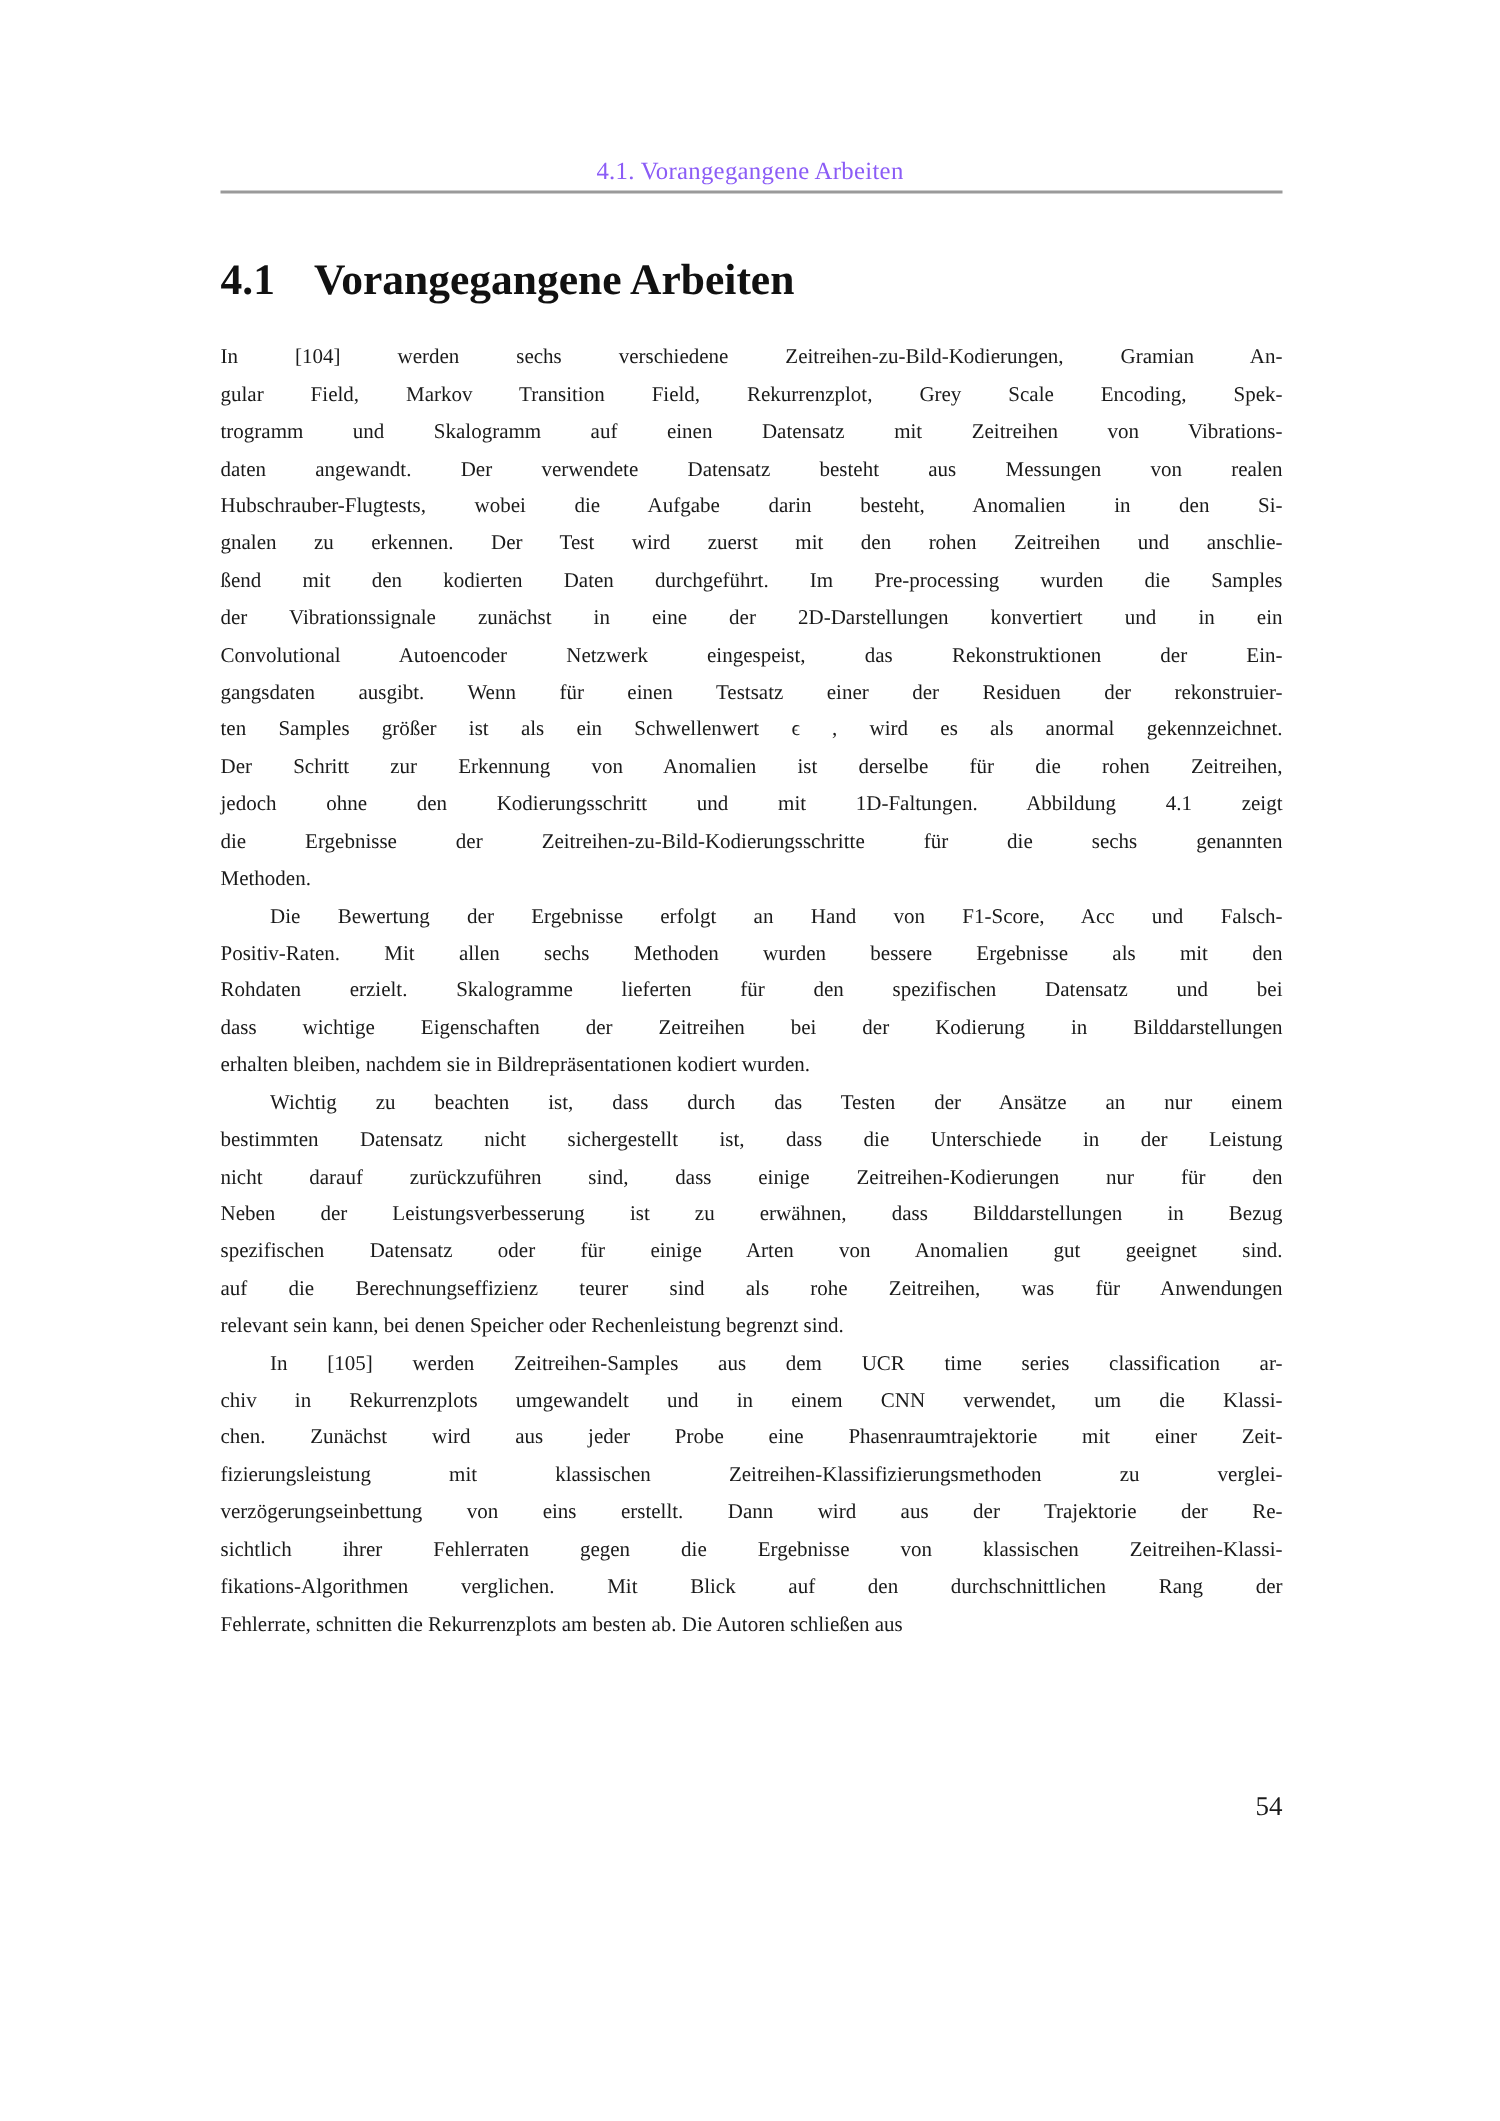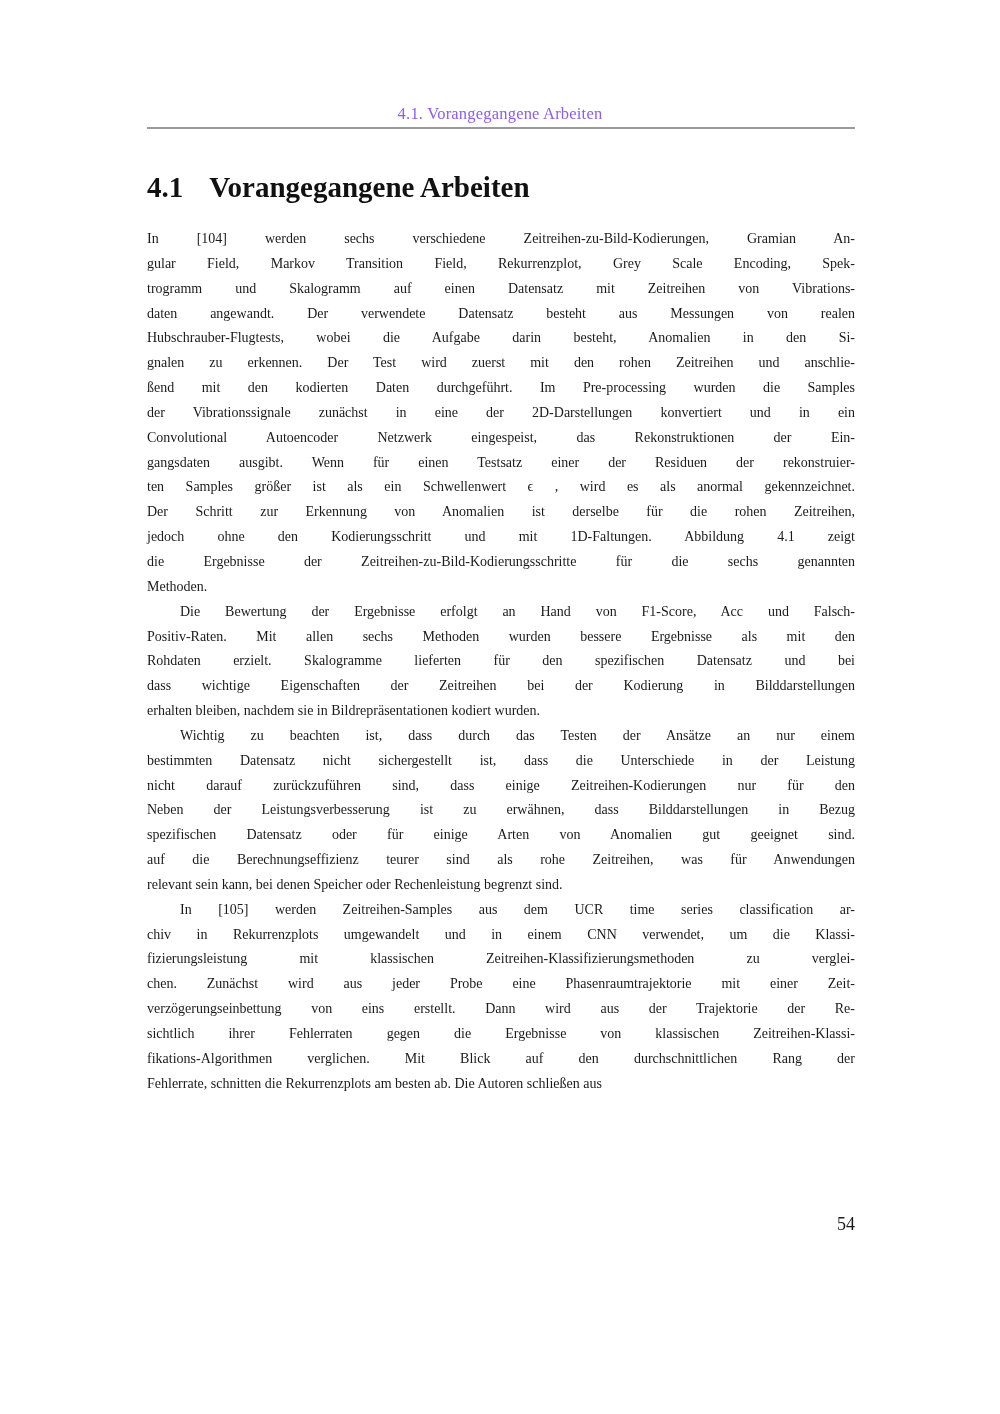--- a/index.html
+++ b/index.html
@@ -62,21 +62,20 @@
   .line.last { text-align-last: left; }
   .line.indent { text-indent: 33px; }
   .page-number {
     position: absolute;
     top: 1194px;
     left: 147px;
     width: 708px;
     text-align: right;
     font-size: 18px;
     color: #1a1a1a;
-    margin-top: 20px;
   }
 </style>
 </head>
 <body>
 
 <div class="page">
 
   <div class="running-head">4.1.  Vorangegangene Arbeiten</div>
 
   <div class="head-rule"></div>
@@ -108,22 +107,22 @@
       <div class="line last">erhalten bleiben, nachdem sie in Bildrepräsentationen kodiert wurden.</div>
       <div class="line full indent">Wichtig zu beachten ist, dass durch das Testen der Ansätze an nur einem</div>
       <div class="line full">bestimmten Datensatz nicht sichergestellt ist, dass die Unterschiede in der Leistung</div>
       <div class="line full">nicht darauf zurückzuführen sind, dass einige Zeitreihen-Kodierungen nur für den</div>
       <div class="line full">Neben der Leistungsverbesserung ist zu erwähnen, dass Bilddarstellungen in Bezug</div>
       <div class="line full">spezifischen Datensatz oder für einige Arten von Anomalien gut geeignet sind.</div>
       <div class="line full">auf die Berechnungseffizienz teurer sind als rohe Zeitreihen, was für Anwendungen</div>
       <div class="line last">relevant sein kann, bei denen Speicher oder Rechenleistung begrenzt sind.</div>
       <div class="line full indent">In [105] werden Zeitreihen-Samples aus dem UCR time series classification ar-</div>
       <div class="line full">chiv in Rekurrenzplots umgewandelt und in einem CNN verwendet, um die Klassi-</div>
+      <div class="line full">chen. Zunächst wird aus jeder Probe eine Phasenraumtrajektorie mit einer Zeit-</div>
       <div class="line full">fizierungsleistung mit klassischen Zeitreihen-Klassifizierungsmethoden zu verglei-</div>
-      <div class="line full">chen. Zunächst wird aus jeder Probe eine Phasenraumtrajektorie mit einer Zeit-</div>
       <div class="line full">verzögerungseinbettung von eins erstellt. Dann wird aus der Trajektorie der Re-</div>
       <div class="line full">sichtlich ihrer Fehlerraten gegen die Ergebnisse von klassischen Zeitreihen-Klassi-</div>
       <div class="line full">fikations-Algorithmen verglichen. Mit Blick auf den durchschnittlichen Rang der</div>
       <div class="line last">Fehlerrate, schnitten die Rekurrenzplots am besten ab. Die Autoren schließen aus</div>
     </div>
 
   <div class="page-number">54</div>
 
 </div>
 

